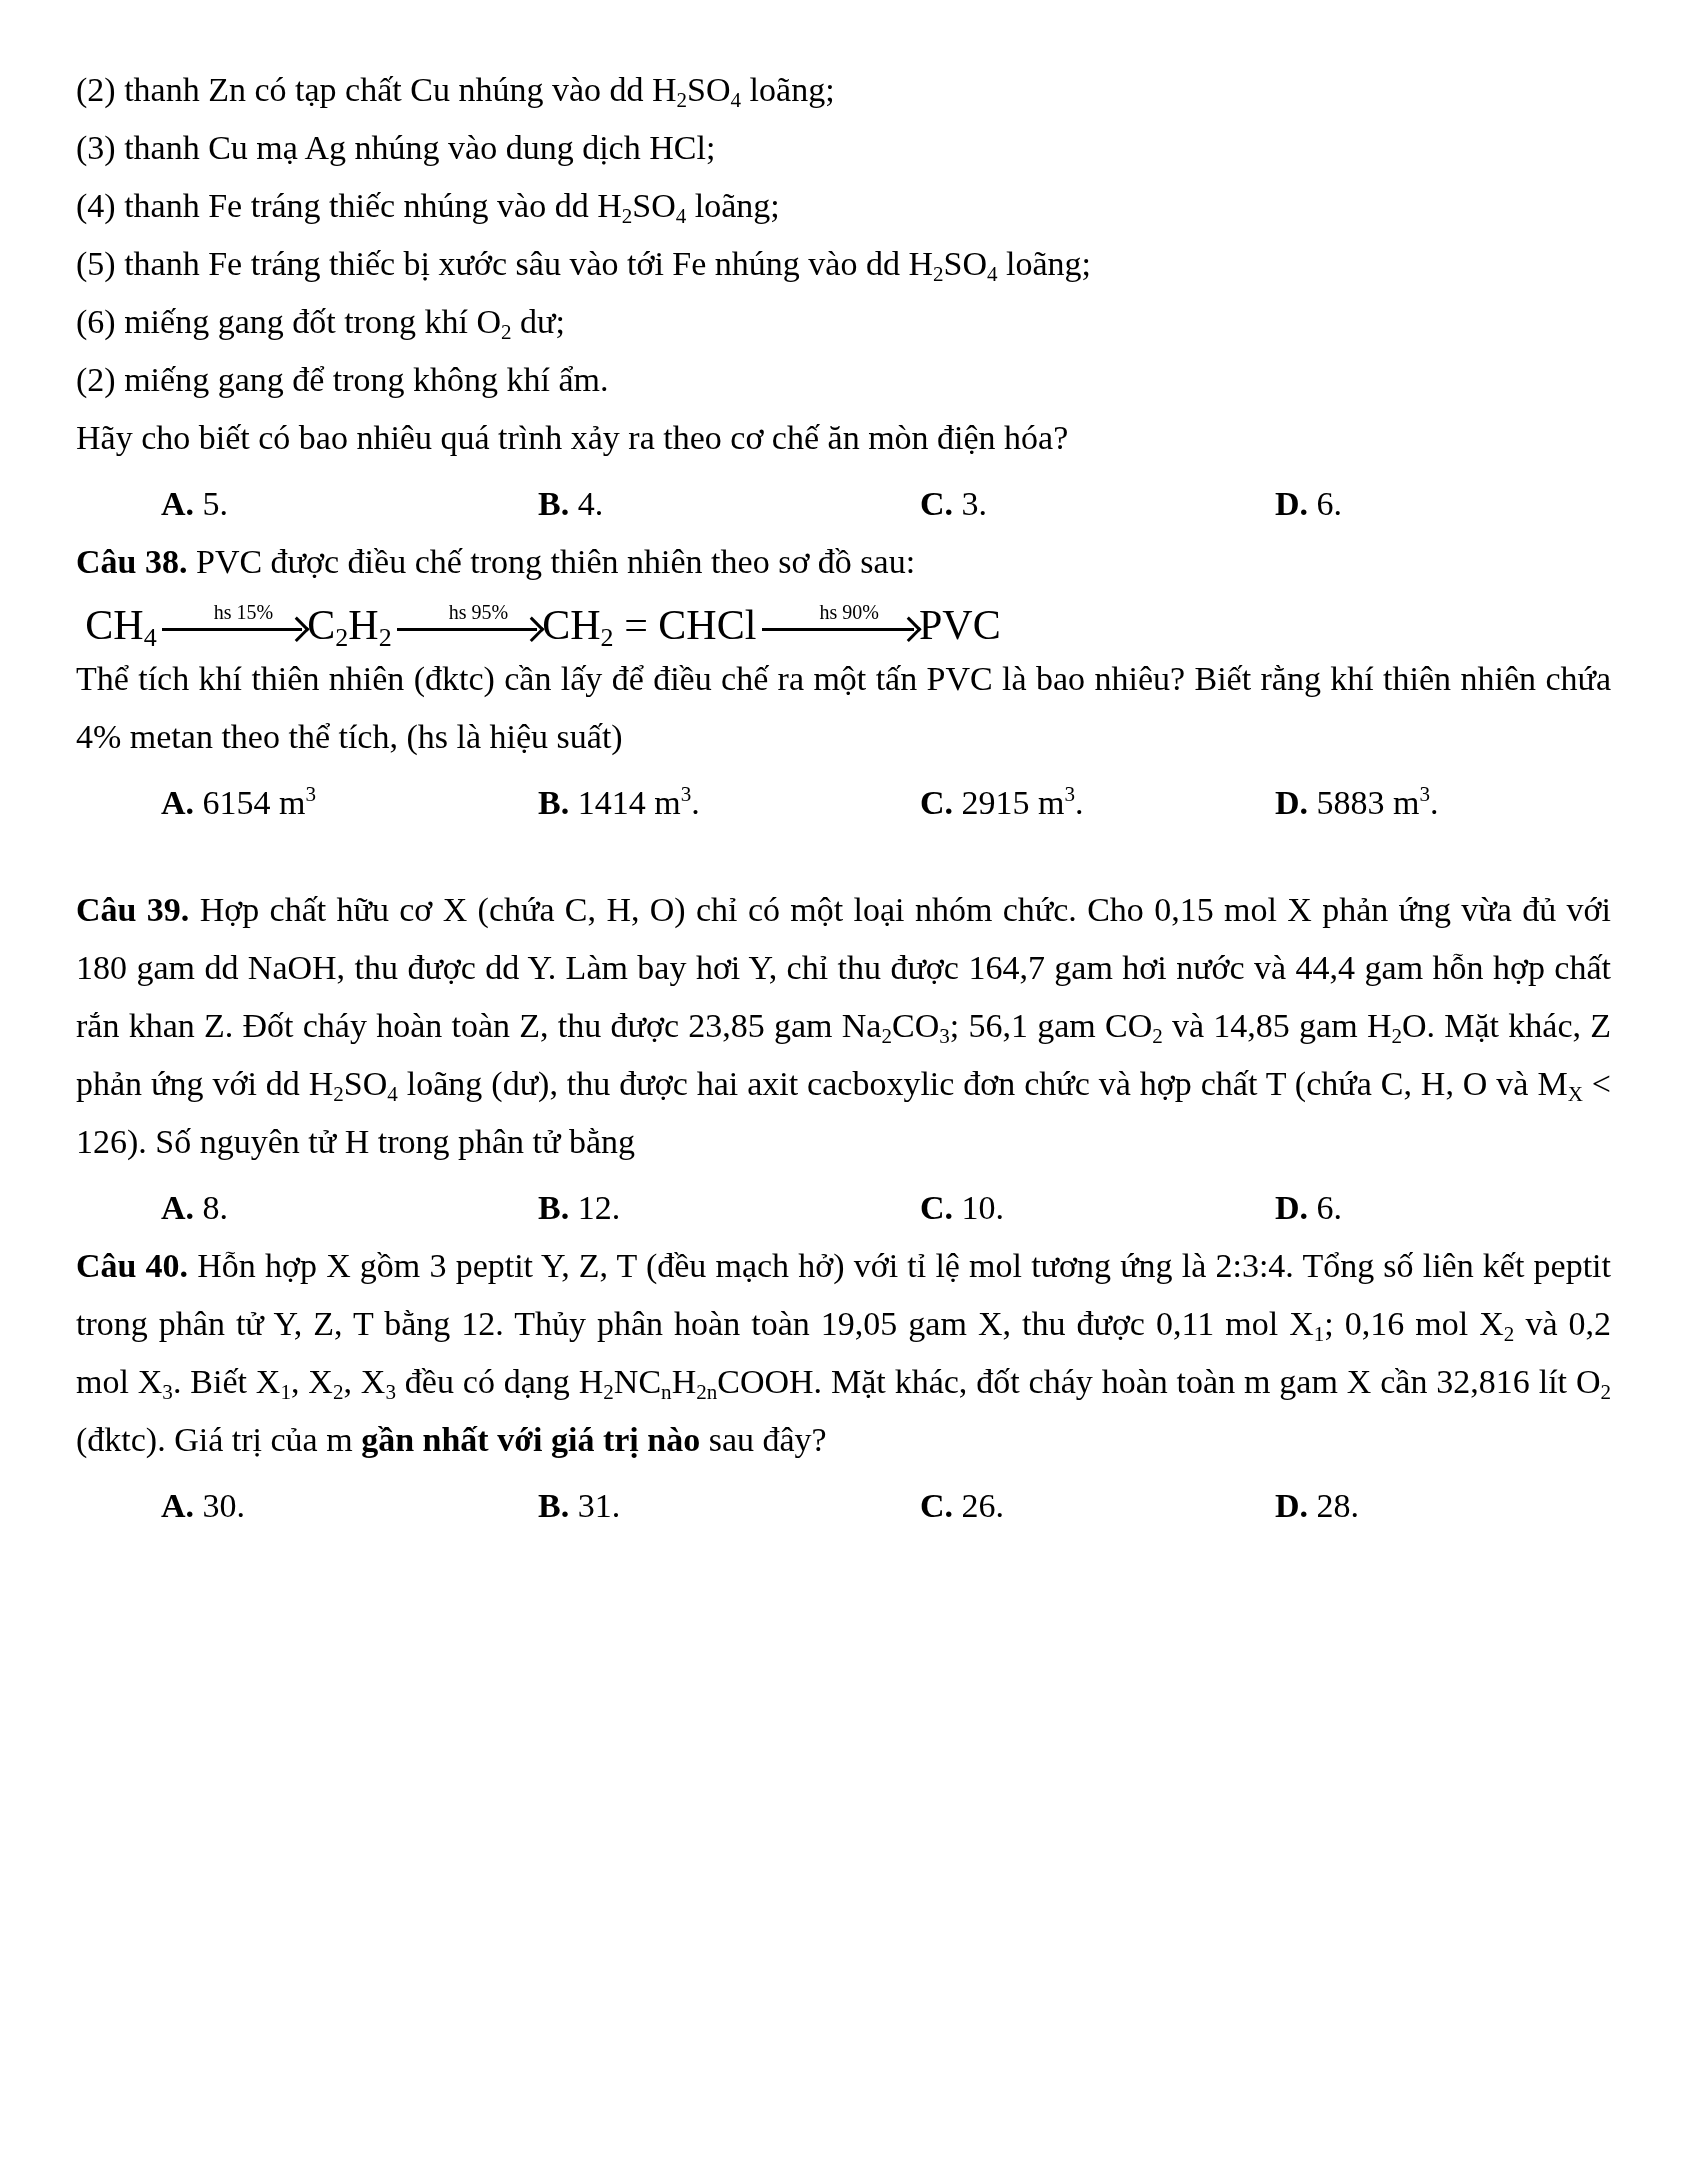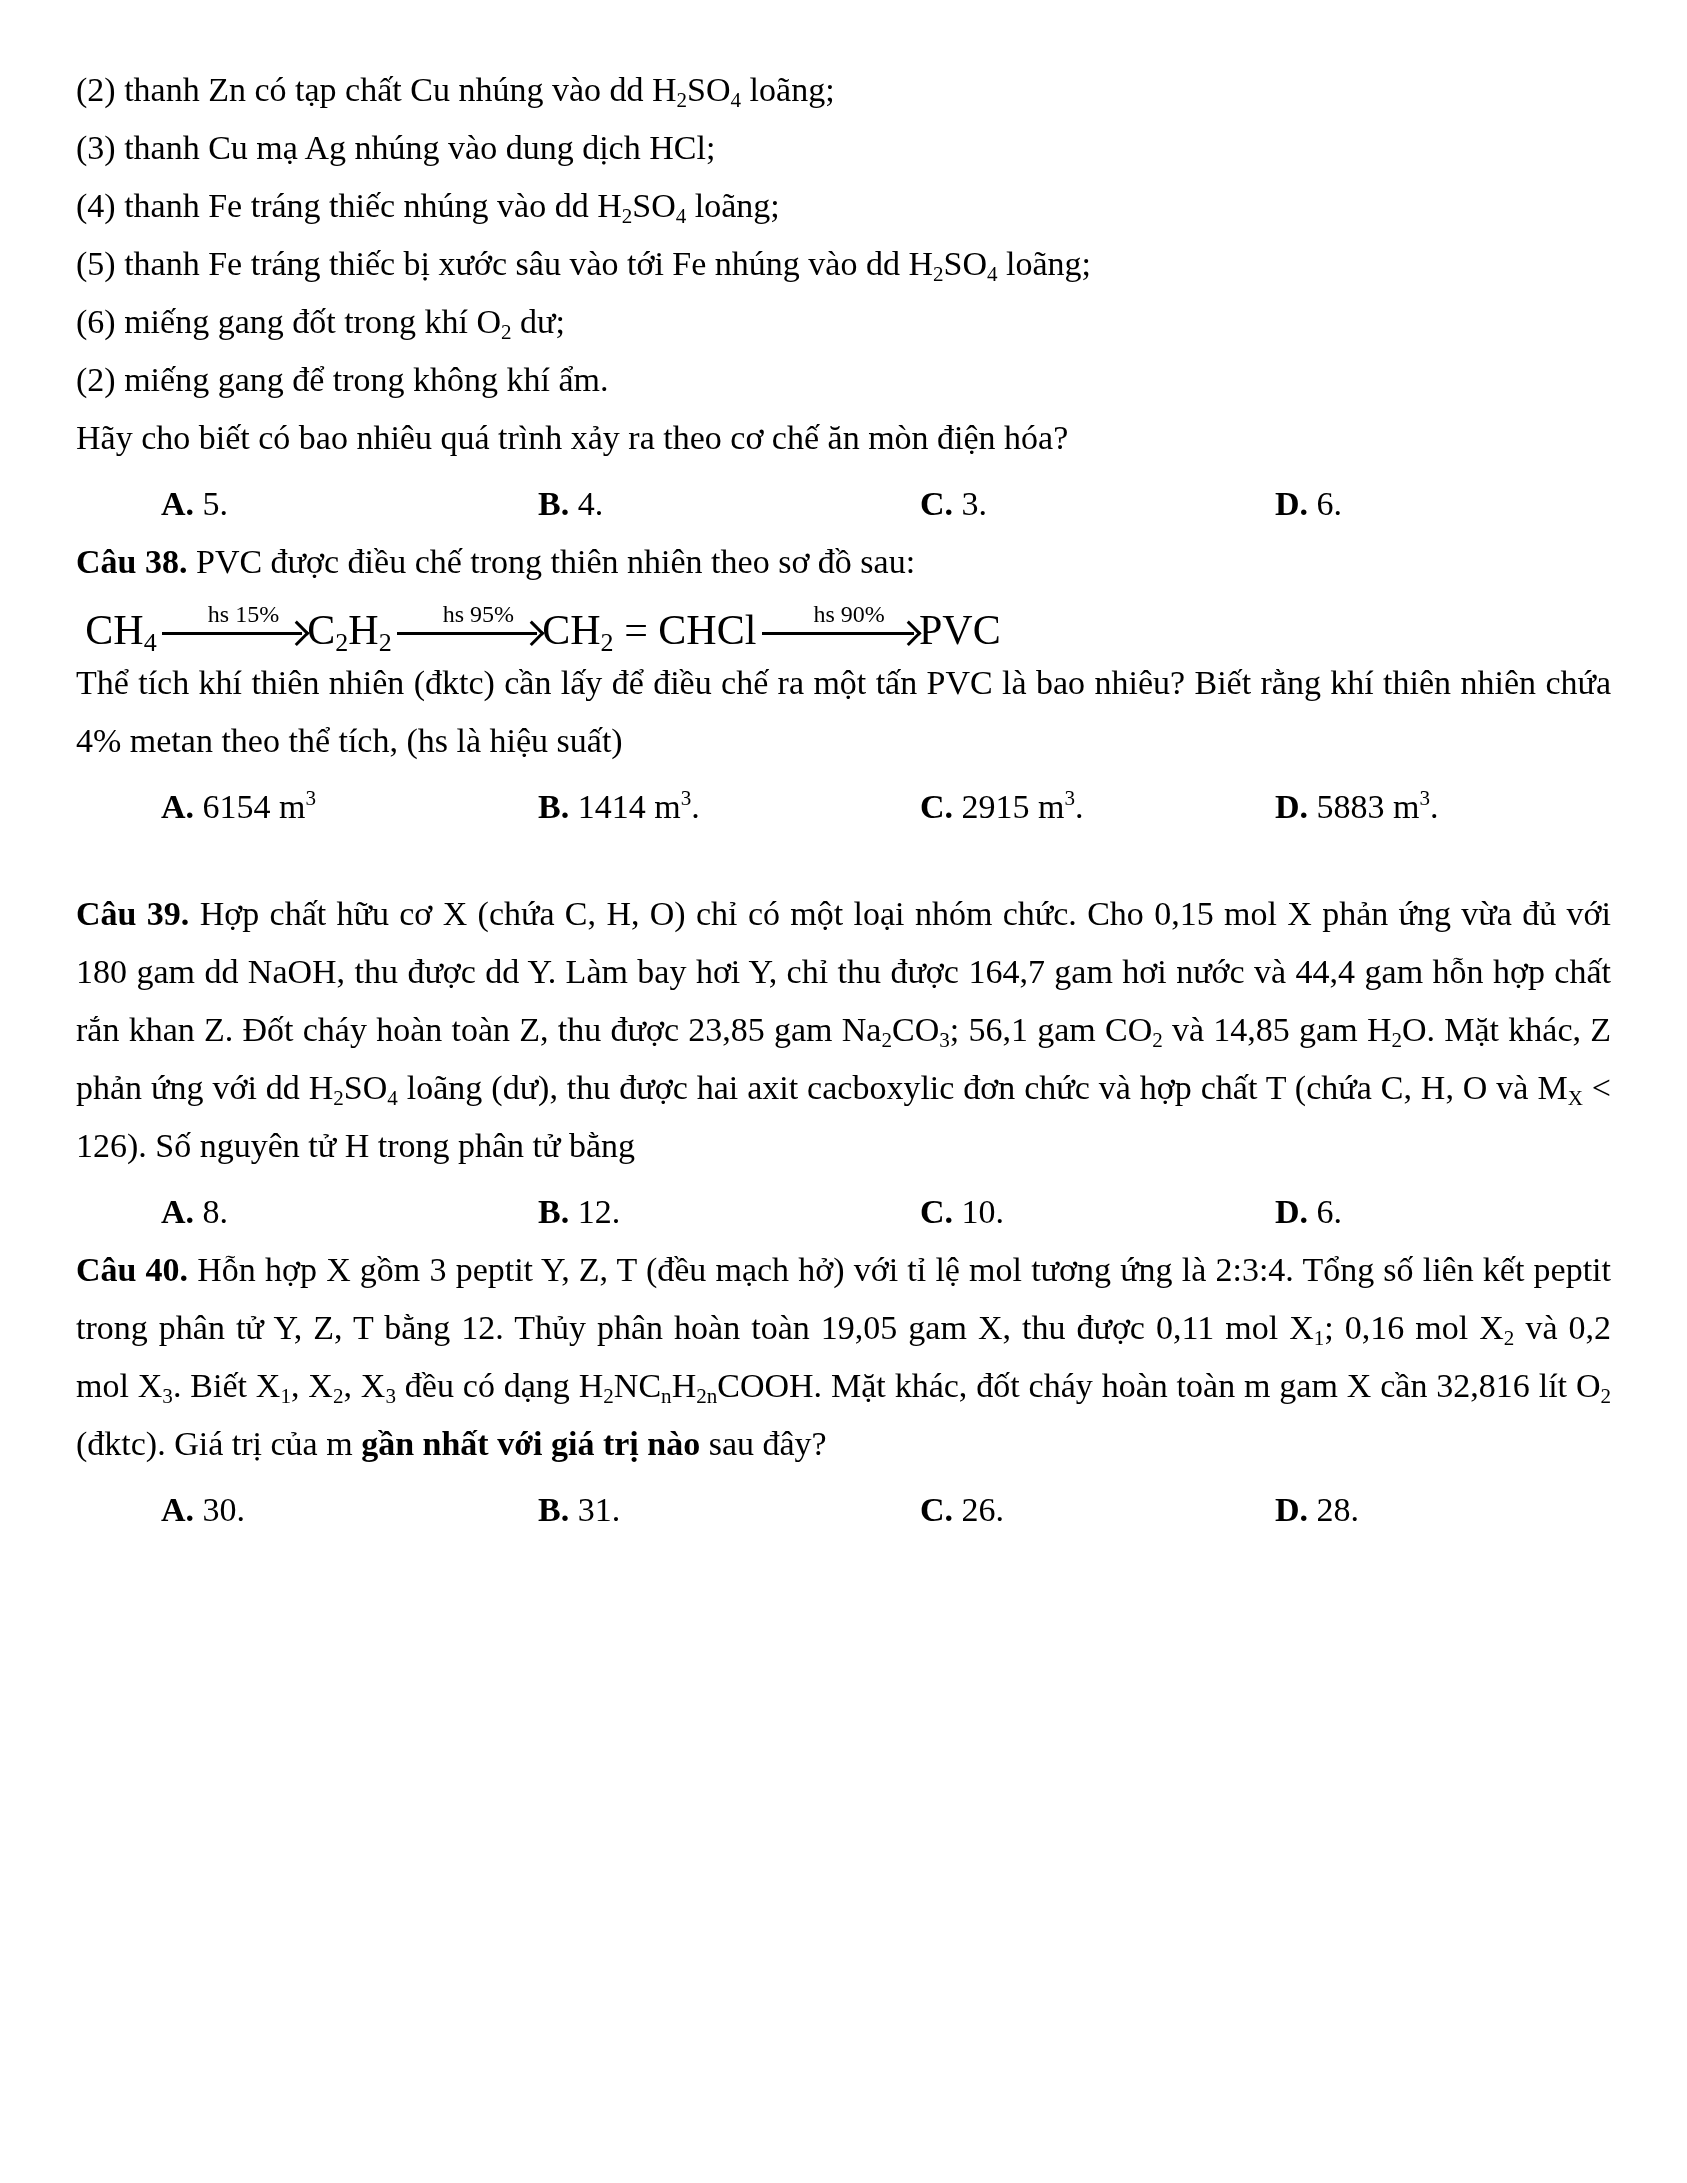--- a/index.html
+++ b/index.html
@@ -21,24 +21,24 @@
 
   .options { display: flex; font-size: 34px; line-height: 58px; margin: 8px 0 0 0; }
   .opt { white-space: nowrap; }
   .opt:nth-child(1) { margin-left: 85px; width: 377px; }
   .opt:nth-child(2) { width: 382px; }
   .opt:nth-child(3) { width: 355px; }
 
   .q39-start { margin-top: 49px; }
 
   
-  .rxn { display: flex; align-items: flex-end; font-size: 42px; line-height: 1.05; margin: 10.6px 0 2.6px 9.3px; }
+  .rxn { display: flex; align-items: center; font-size: 42px; line-height: 1.05; margin: 10.6px 0 2.6px 9.3px; }
   .rxn .species { white-space: nowrap; }
   .arrow { display: flex; flex-direction: column; align-items: center; padding: 0 5.3px 17px 5.3px; }
-  .arrow .lbl { font-size: 24px; line-height: 1; margin-bottom: 6px; white-space: nowrap; margin-left: 23px; }
+  .arrow .lbl { font-size: 20px; line-height: 1; margin-bottom: 6px; white-space: nowrap; margin-left: 23px; }
   .arrow .shaft { position: relative; width: 140px; height: 3.3px; background: #000; }
   .arrow.a3 .shaft { width: 152px; }
   .arrow .shaft::after {
     content: ""; position: absolute; right: -4px; top: 50%;
     width: 14.6px; height: 14.6px;
     border-top: 3.3px solid #000; border-right: 3.3px solid #000;
     transform: translateY(-50%) rotate(45deg);
   }
 </style>
 </head>

